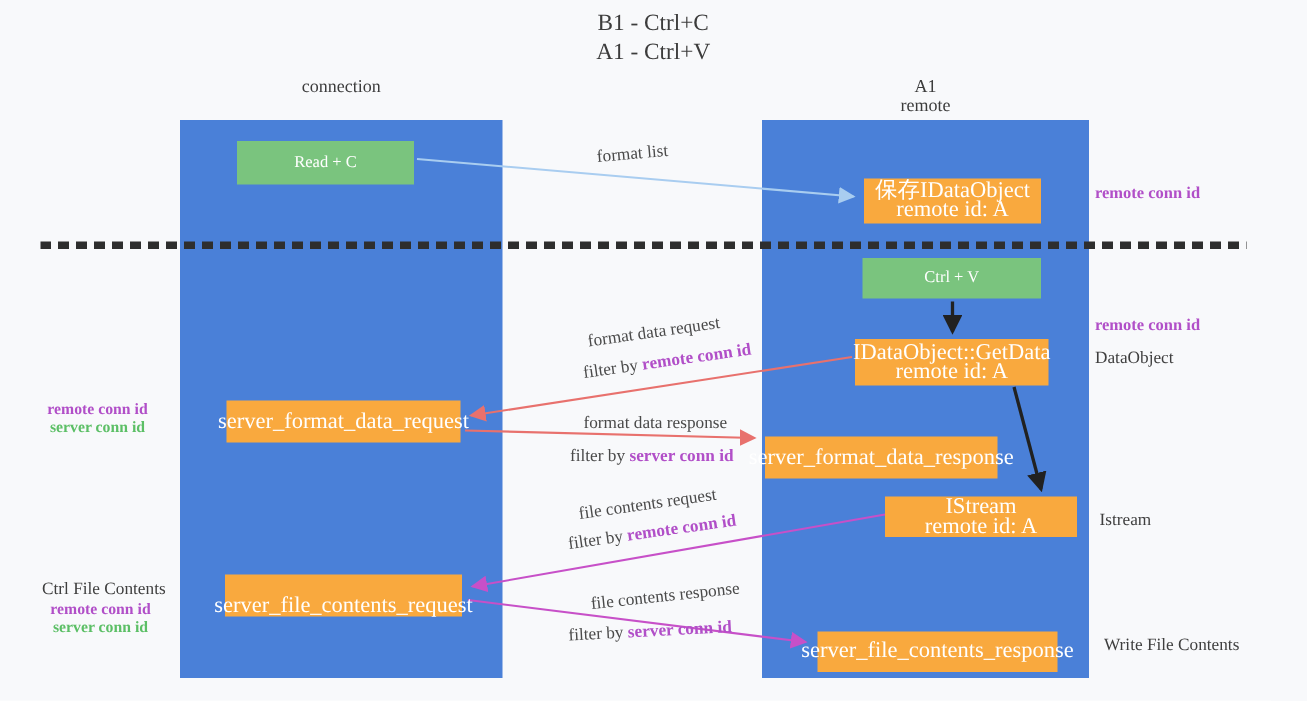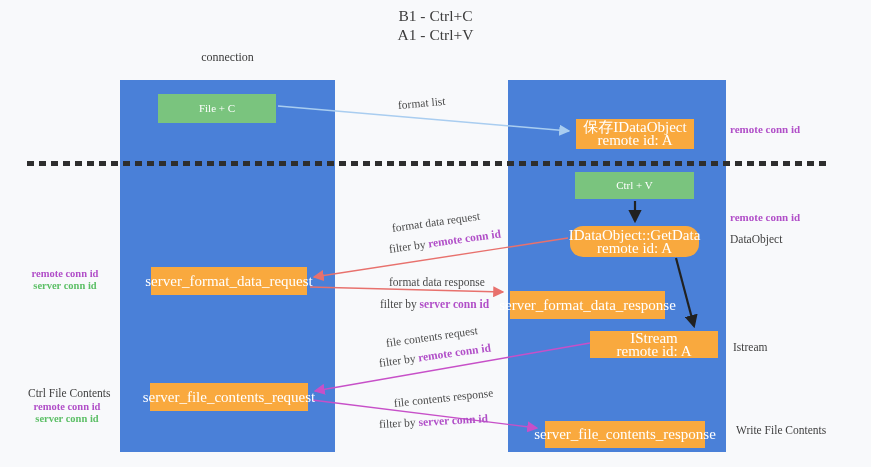--- a/index.html
+++ b/index.html
@@ -40,20 +40,24 @@
 <div class="canvas">
 
   <div class="abs title">
     <div>B1 - Ctrl+C</div>
     <div>A1 - Ctrl+V</div>
   </div>
 
   <div class="abs col-header" style="left:120px;top:51px;width:215px;">
     <div>connection</div>
   </div>
+  <div class="abs col-header" style="left:508px;top:51px;width:218px;">
+    <div>A1</div>
+    <div>remote</div>
+  </div>
 
   <div class="abs column" style="left:120px;top:80px;width:215px;height:372px;"></div>
   <div class="abs column" style="left:508px;top:80px;width:218px;height:372px;"></div>
 
   <div class="abs dashed"></div>
 
   <svg class="abs arrows" width="871" height="467">
     <defs>
       <marker id="mblue" markerWidth="8" markerHeight="8" refX="7" refY="4" orient="auto">
           <path d="M0,0 L8,4 L0,8 z" fill="#a9cdf0"></path>
@@ -71,51 +75,51 @@
     <line x1="278" y1="106" x2="569" y2="131" stroke="#a9cdf0" stroke-width="1.4" marker-end="url(#mblue)"></line>
     <line x1="635" y1="201" x2="635" y2="221" stroke="#212121" stroke-width="2.2" marker-end="url(#mblack)"></line>
     <line x1="676" y1="258" x2="694" y2="326" stroke="#212121" stroke-width="2.2" marker-end="url(#mblack)"></line>
     <line x1="568" y1="238" x2="314" y2="277" stroke="#e8716d" stroke-width="1.4" marker-end="url(#mred)"></line>
     <line x1="310" y1="287" x2="503" y2="292" stroke="#e8716d" stroke-width="1.4" marker-end="url(#mred)"></line>
     <line x1="590" y1="343" x2="315" y2="391" stroke="#c750c8" stroke-width="1.4" marker-end="url(#mmag)"></line>
     <line x1="312" y1="400" x2="537" y2="428" stroke="#c750c8" stroke-width="1.4" marker-end="url(#mmag)"></line>
   </svg>
 
   <div class="abs node green" style="left:158px;top:94px;width:118px;height:29px;">
-    <div>File + C</div>
+    <div>Read + C</div>
   </div>
 
   <div class="abs node orange" style="left:576px;top:119px;width:118px;height:30px;">
     <div>保存IDataObject</div>
     <div>remote id: A</div>
   </div>
 
   <div class="abs node green" style="left:575px;top:172px;width:119px;height:27px;">
     <div>Ctrl + V</div>
   </div>
 
-  <div class="abs node orange" style="left:570px;top:226px;width:129px;height:31px;border-radius:13px;">
+  <div class="abs node orange" style="left:570px;top:226px;width:129px;height:31px;">
     <div>IDataObject::GetData</div>
     <div>remote id: A</div>
   </div>
 
   <div class="abs node orange" style="left:151px;top:267px;width:156px;height:28px;">
     <div>server_format_data_request</div>
   </div>
 
   <div class="abs node orange" style="left:510px;top:279px;width:155px;height:28px;margin-top:12px;">
     <div>server_format_data_response</div>
   </div>
 
   <div class="abs node orange" style="left:590px;top:331px;width:128px;height:27px;">
     <div>IStream</div>
     <div>remote id: A</div>
   </div>
 
-  <div class="abs node orange" style="left:150px;top:383px;width:158px;height:28px;">
+  <div class="abs node orange" style="left:150px;top:383px;width:158px;height:28px;justify-content:flex-end;">
     <div>server_file_contents_request</div>
   </div>
 
   <div class="abs node orange" style="left:545px;top:421px;width:160px;height:27px;">
     <div>server_file_contents_response</div>
   </div>
 
   <div class="abs lbl r5" style="left:398px;top:99px;">format list</div>
 
   <div class="abs lbl r8" style="left:392px;top:222px;">format data request</div>

